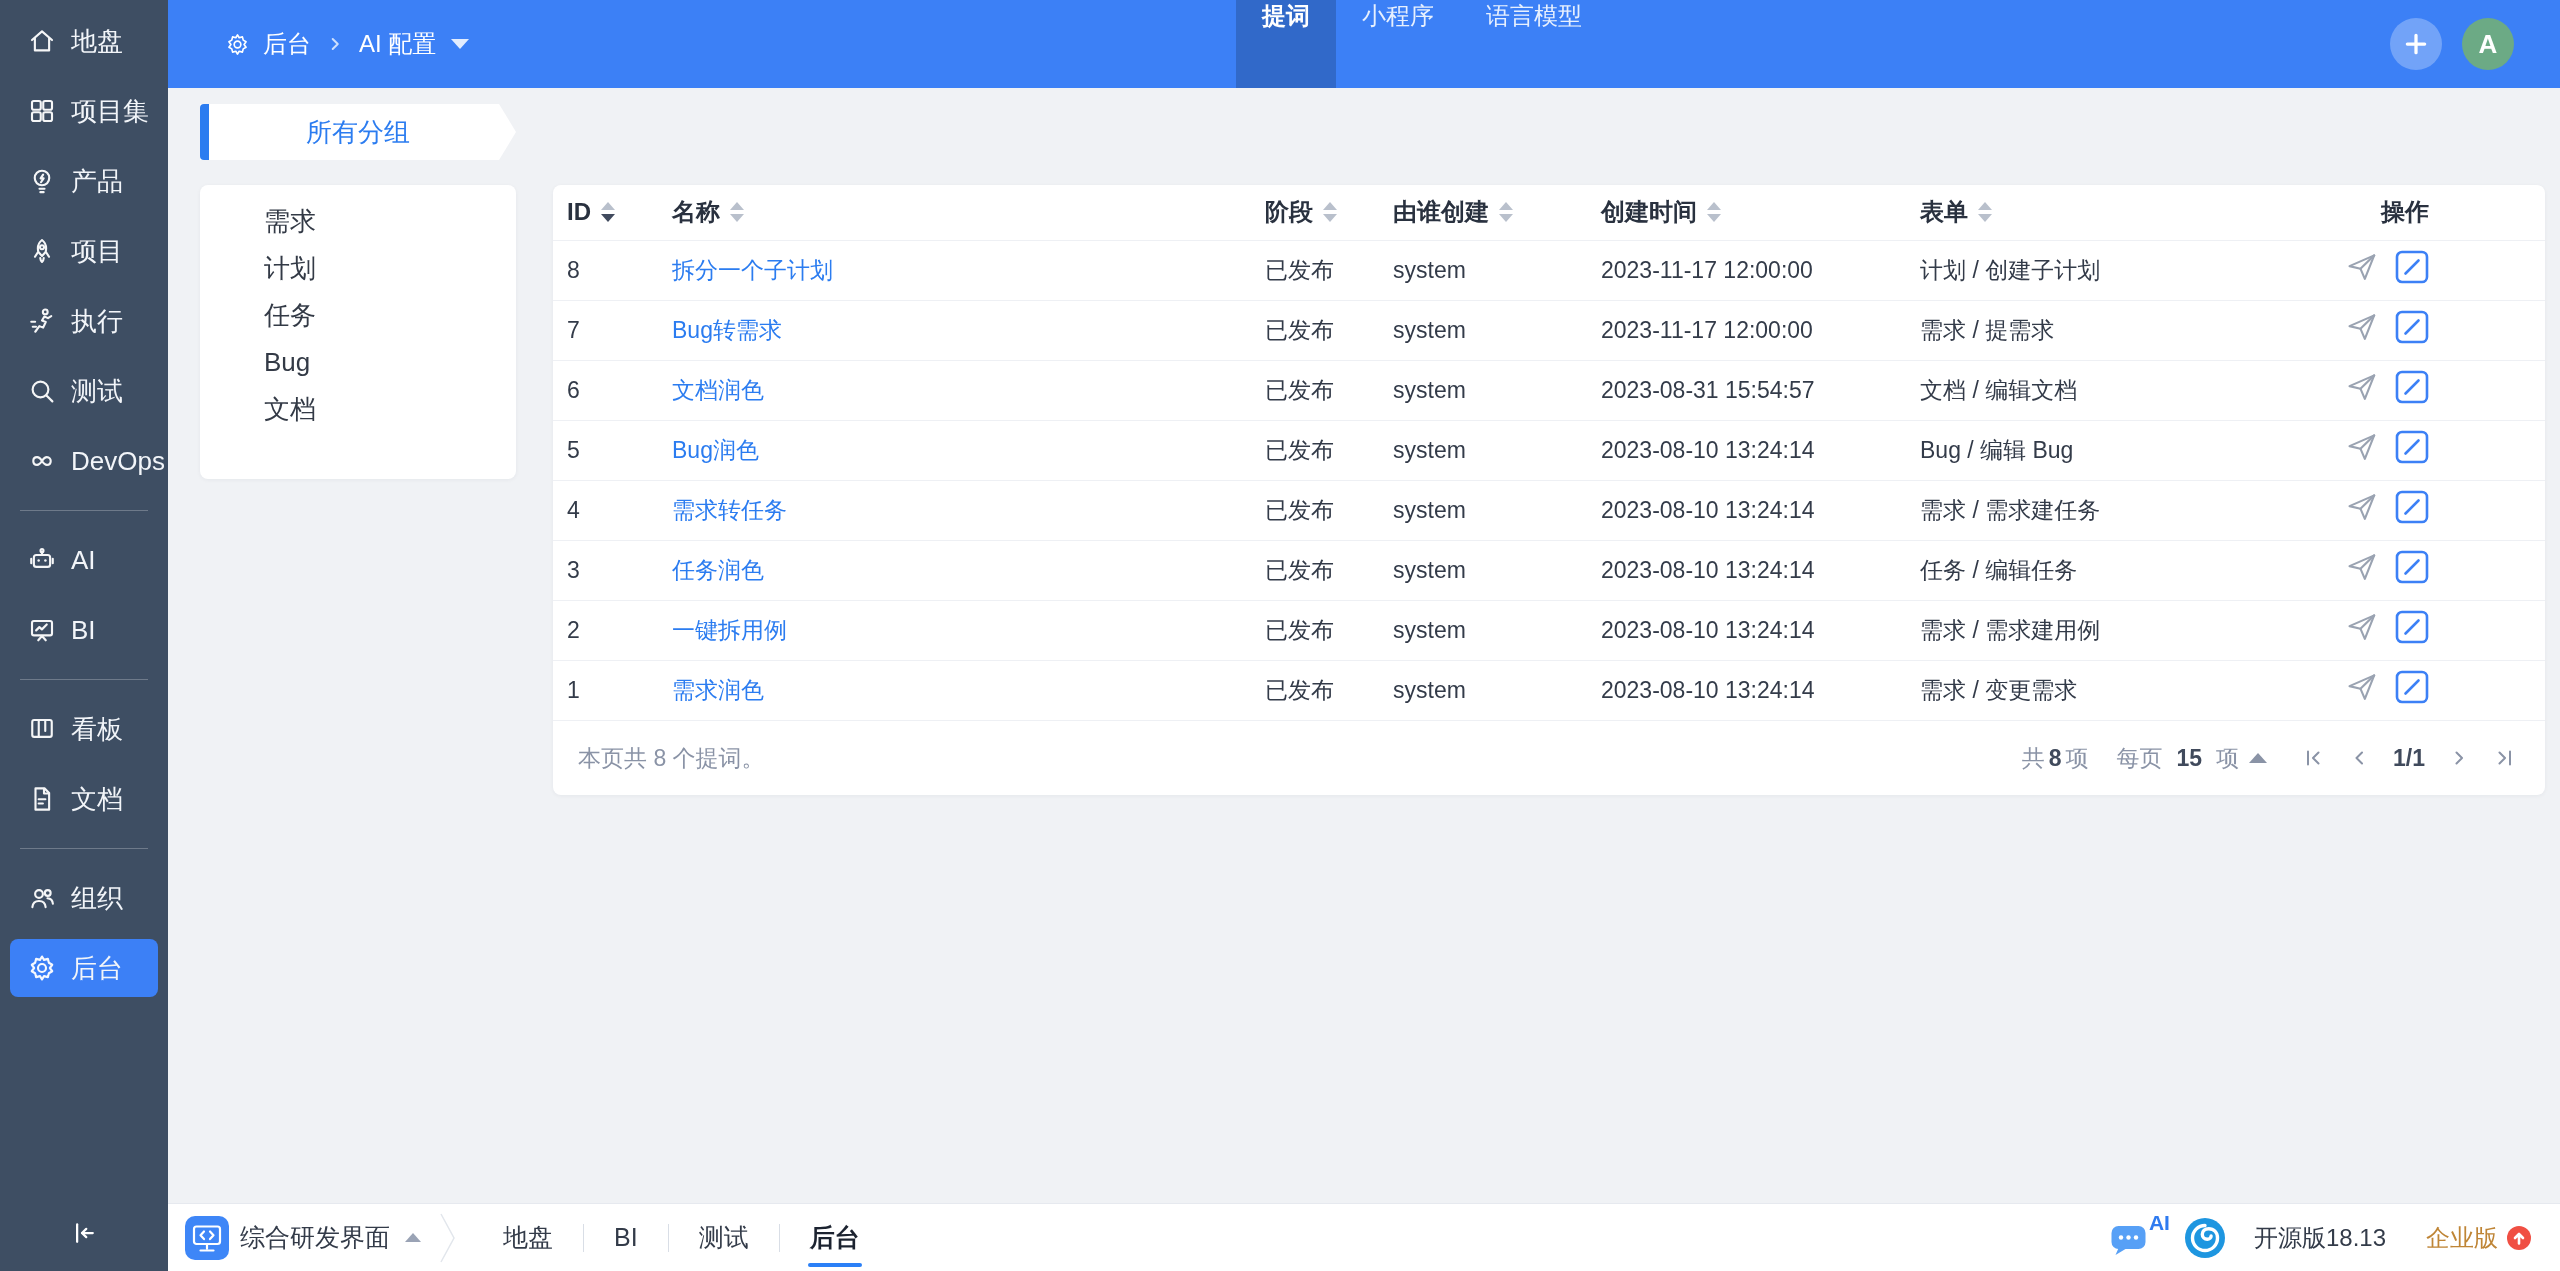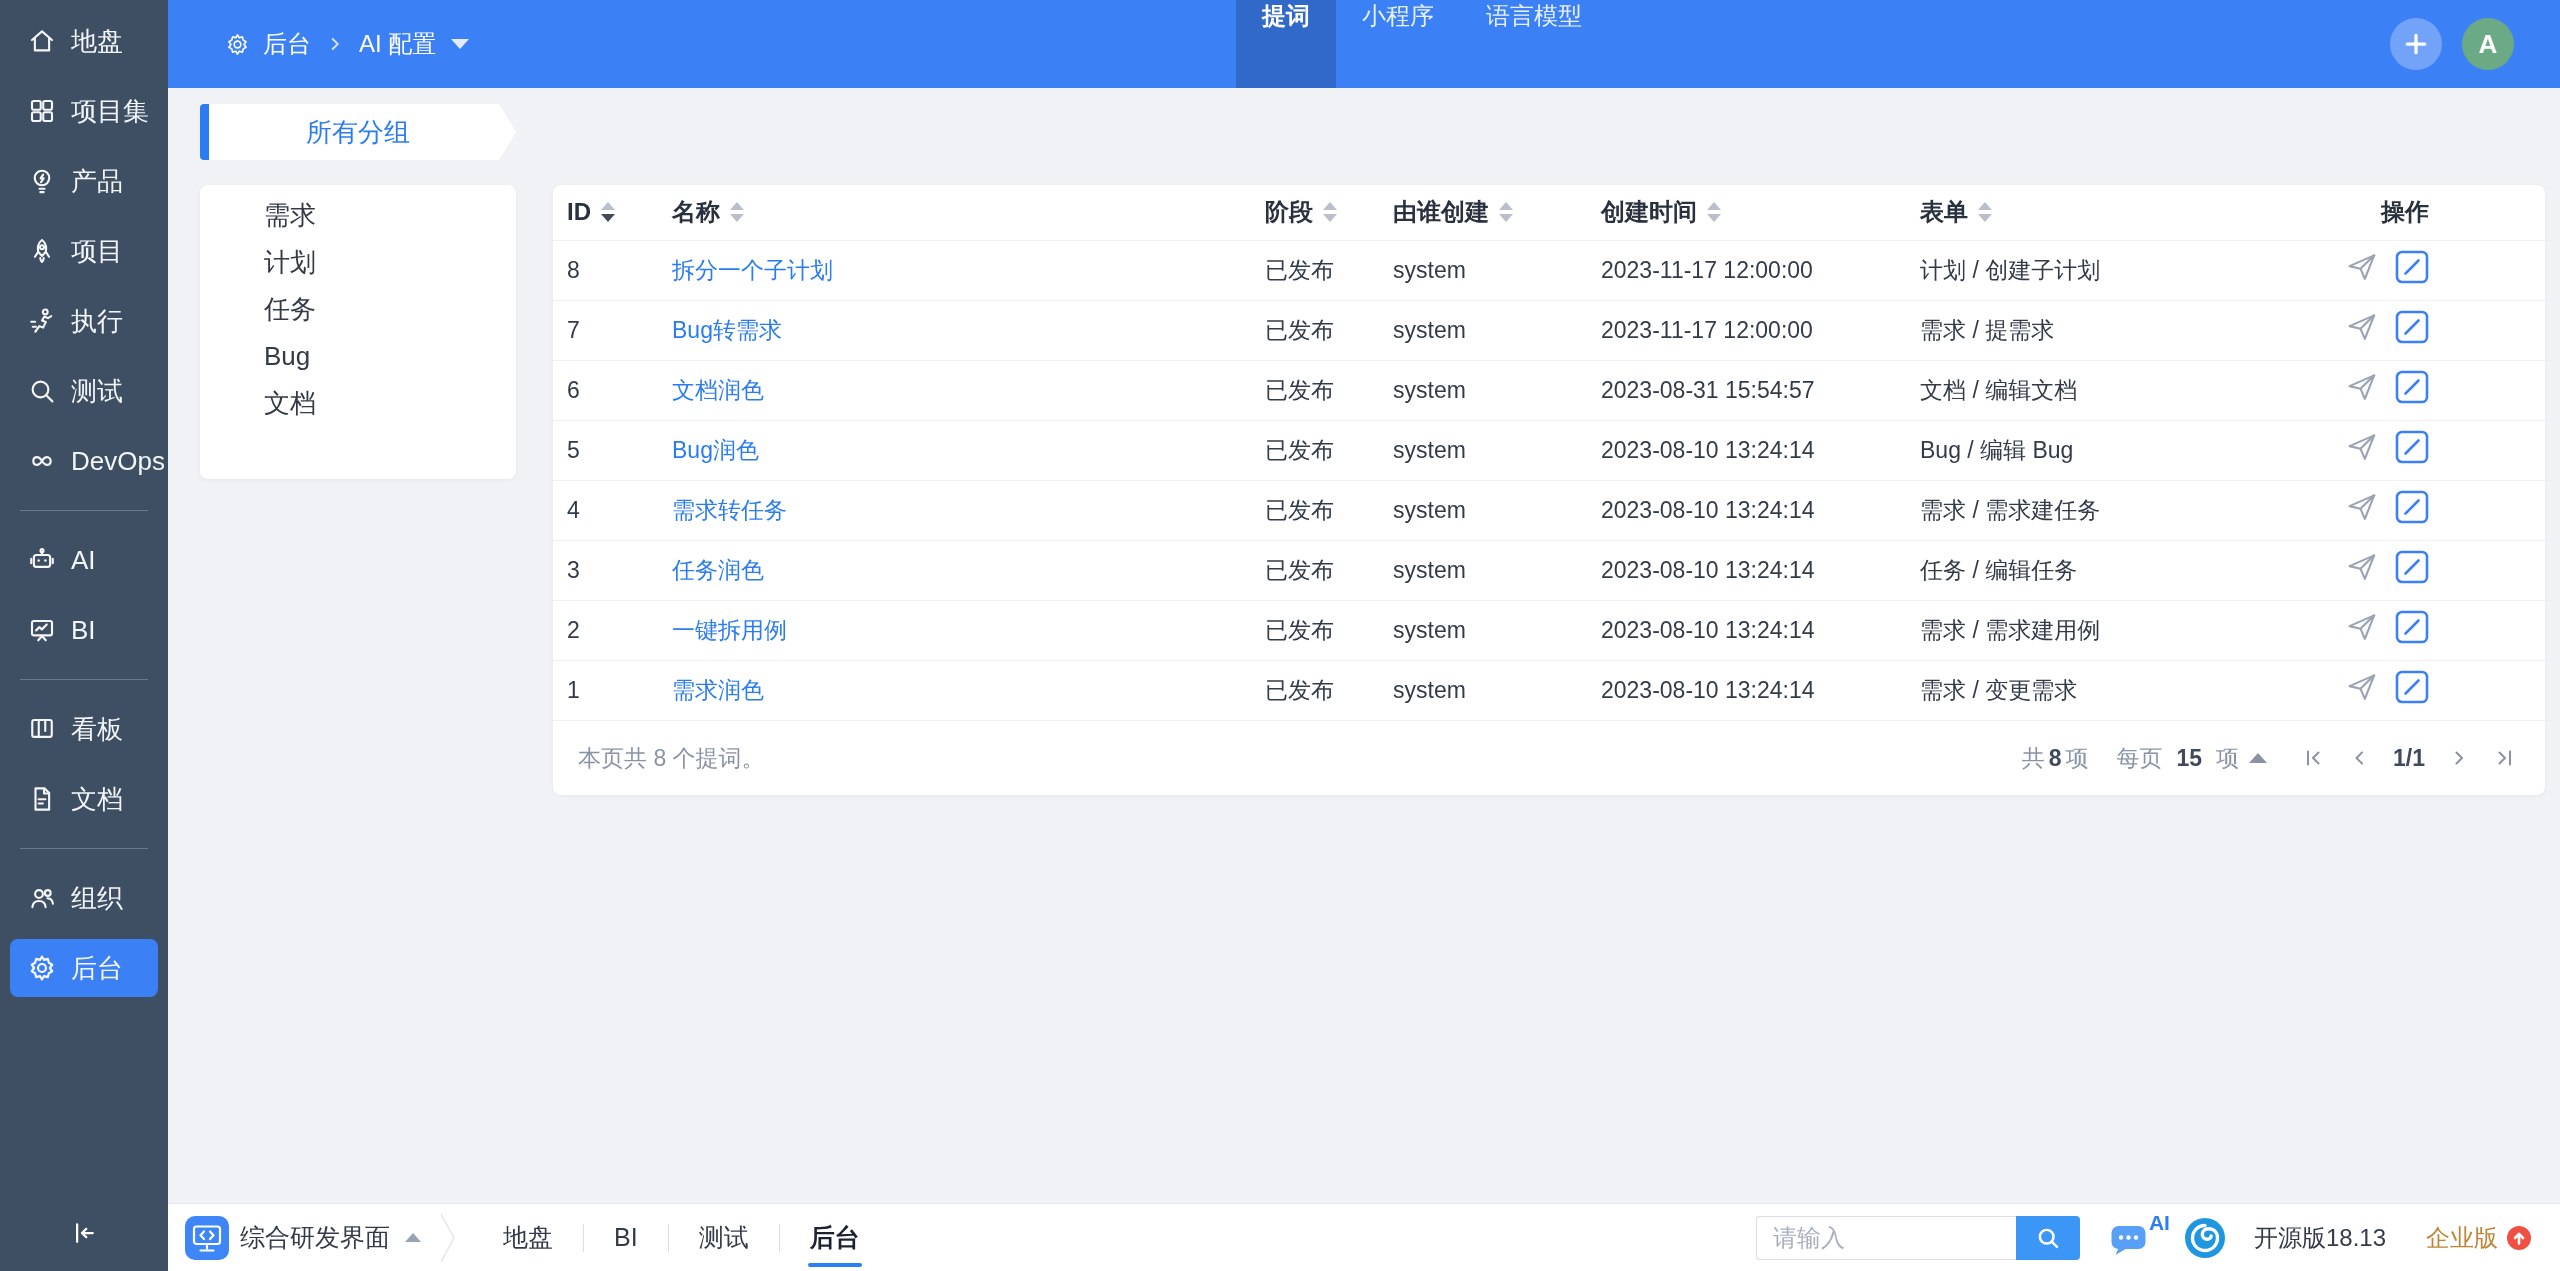--- a/index.html
+++ b/index.html
@@ -41,21 +41,21 @@
   .content{flex:1;position:relative;background:#f0f2f5;min-height:0}
 
   .filter-row{position:absolute;left:385px;top:16px;display:flex;align-items:center}
   .filter-pill{display:inline-flex;align-items:center;height:54px;padding:0 11px 0 22px;background:#e9ecf2;border-radius:10px;color:#2b7cf0;font-weight:bold;font-size:24px;cursor:pointer}
   .count-badge{min-width:33px;height:33px;border-radius:17px;background:#fff;color:#333b49;font-weight:normal;font-size:21px;display:flex;align-items:center;justify-content:center;margin-left:13px;padding:0 8px}
   .filter-item{margin-left:50px;font-size:24px;color:#333a46;cursor:pointer}
 
   .group-all{position:absolute;left:32px;top:16px;width:316px;height:56px;background:#fff;clip-path:polygon(0 0,calc(100% - 17px) 0,100% 50%,calc(100% - 17px) 100%,0 100%);display:flex;align-items:center;justify-content:center;cursor:pointer}
   .group-all .bar{position:absolute;left:0;top:0;width:9px;height:100%;background:#2b7cf0;border-radius:4px 0 0 4px}
   .group-all .lbl{color:#2b7cf0;font-size:26px;font-weight:normal}
-  .group-list{position:absolute;left:32px;top:97px;width:316px;height:294px;background:#fff;border-radius:8px;box-shadow:0 1px 4px rgba(20,30,50,.05);padding-top:7px}
+  .group-list{position:absolute;left:32px;top:97px;width:316px;height:294px;background:#fff;border-radius:8px;box-shadow:0 1px 4px rgba(20,30,50,.05);padding-top:13px}
   .group-item{height:47px;display:flex;align-items:center;padding-left:64px;font-size:26px;color:#333a46;cursor:pointer}
 
   .table-card{position:absolute;left:385px;top:97px;width:1992px;background:#fff;border-radius:8px;box-shadow:0 1px 4px rgba(20,30,50,.05);overflow:hidden}
   table{width:100%;border-collapse:collapse;table-layout:fixed}
   col.c1{width:119px}col.c2{width:593px}col.c3{width:128px}col.c4{width:208px}col.c5{width:319px}col.c6{width:425px}col.c7{width:200px}
   thead th{height:55px;text-align:left;font-size:24px;font-weight:bold;color:#29313f;border-bottom:1px solid #eef0f4;cursor:pointer}
   thead th .th-inner{display:inline-flex;align-items:center}
   th.first,td.first{padding-left:14px}
   th.last,td.last{text-align:right;padding-right:116px}
   tbody td{height:60px;font-size:23px;color:#333b49}
@@ -658,29 +658,20 @@
         <span class="bb-vdiv"></span>
         <div class="bb-tab">
             <span>测试</span>
           </div>
         <span class="bb-vdiv"></span>
         <div class="bb-tab active">
             <span>后台</span>
           </div>
       </nav>
       <div class="bb-right">
-        <div class="search-box">
-          <input type="text" placeholder="请输入" style="">
-          <span class="search-btn">
-              <svg viewBox="0 0 24 24">
-                <circle cx="10.8" cy="10.8" r="6.3"></circle>
-                <path d="m15.6 15.6 4.7 4.7"></path>
-              </svg>
-            </span>
-        </div>
         <div class="chat-ai">
           <svg width="40" height="38" viewBox="0 0 40 38">
               <rect x="1.5" y="7" width="34" height="23" rx="7" fill="#57a0f6"></rect>
               <path d="M9 28l-3.5 8 10-6z" fill="#57a0f6"></path>
               <circle cx="11" cy="18.5" r="2.2" fill="#fff"></circle>
               <circle cx="18.5" cy="18.5" r="2.2" fill="#fff"></circle>
               <circle cx="26" cy="18.5" r="2.2" fill="#fff"></circle>
             </svg>
           <span class="ai-sup">AI</span>
         </div>

